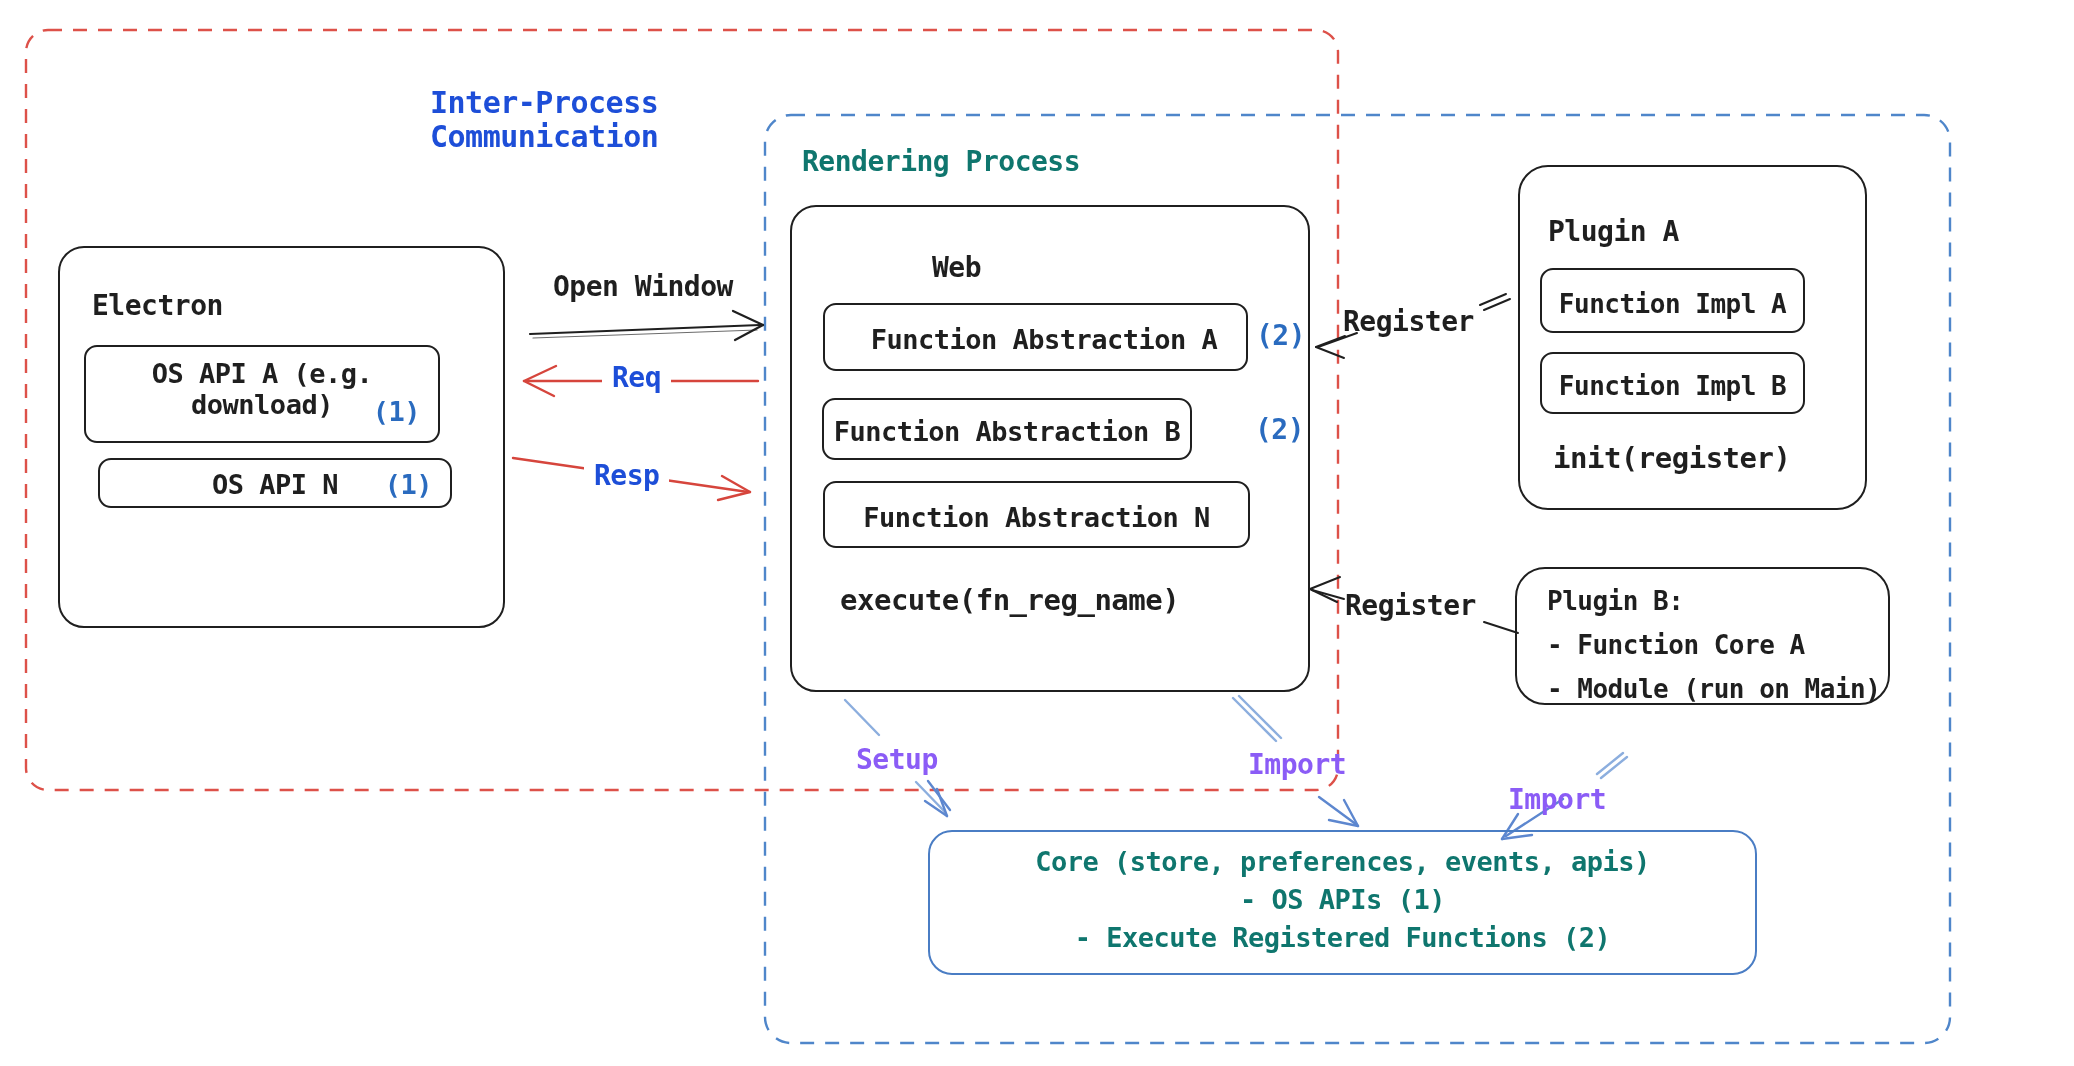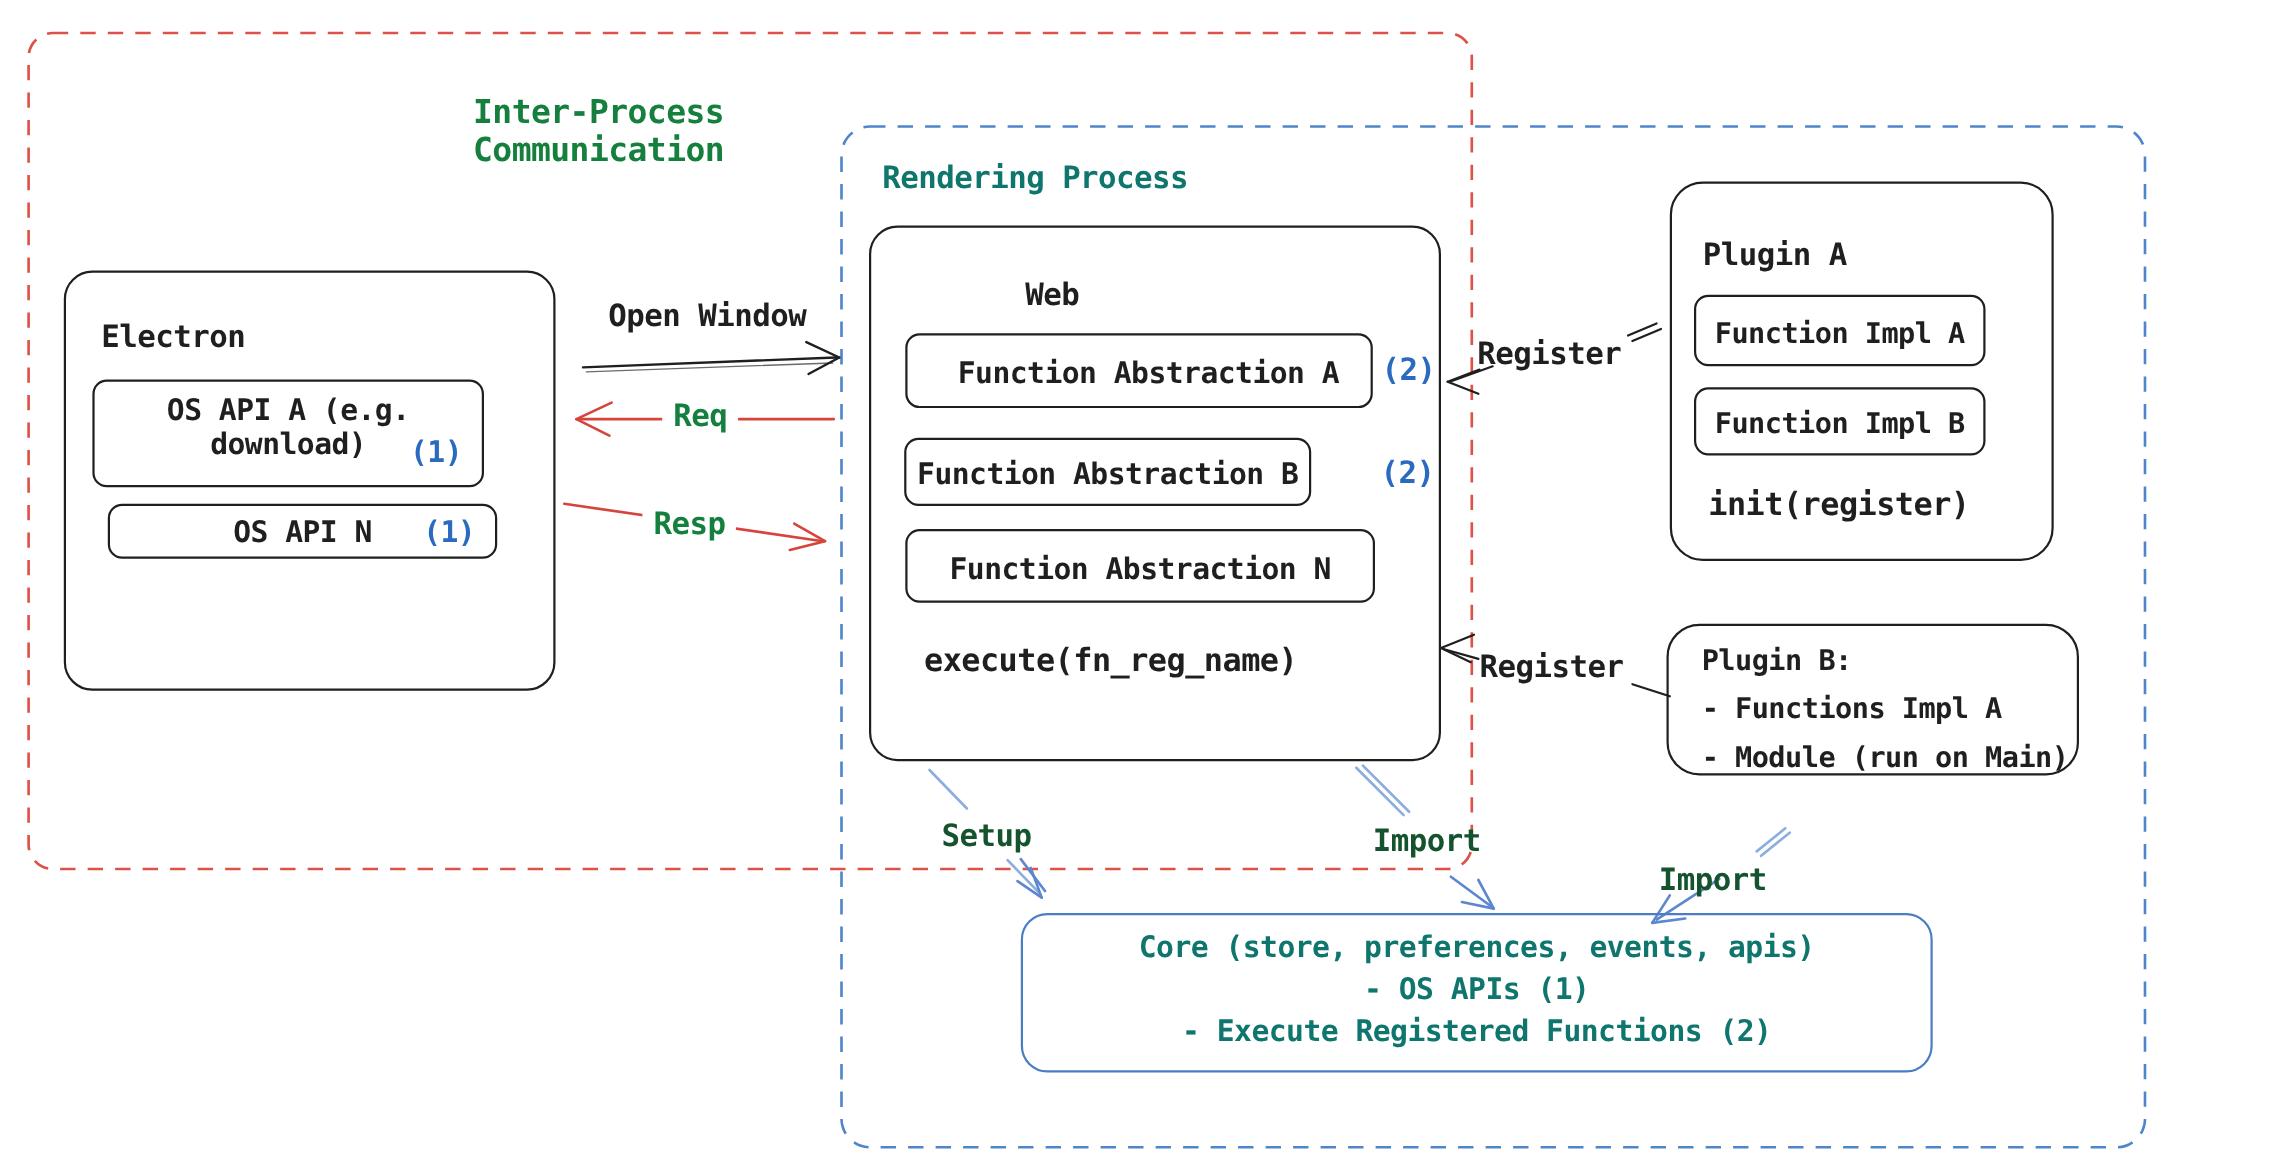--- a/index.html
+++ b/index.html
@@ -29,24 +29,24 @@
     letter-spacing:-0.5px;
   }
   .center-text{
     position:absolute;
     left:0;right:0;
     text-align:center;
     font-weight:600;
     letter-spacing:-0.5px;
     white-space:nowrap;
   }
-  .red-text{color:#15803d;}
+  .red-text{color:#1d4ed8;}
   .blue-text{color:#0f766e;}
   .marker{color:#2a6bbf;}
-  .arrow-label{color:#14532d;}
+  .arrow-label{color:#8b5cf6;}
   .on-line{background:#ffffff;padding:2px 10px;}
 </style>
 </head>
 <body>
 
 <div id="canvas">
 
   <svg id="arrow-layer" viewBox="0 0 2074 1066" xmlns="http://www.w3.org/2000/svg" fill="none">
 
     <rect x="26" y="30" width="1312" height="760" rx="22" stroke="#dd5149" stroke-width="2.4" stroke-dasharray="14 11"></rect>
@@ -158,21 +158,21 @@
     <div class="center-text" style="top:19px;font-size:26px;">Function Impl A</div>
   </div>
   <div class="box small" style="left:1540px;top:352px;width:265px;height:62px;">
     <div class="center-text" style="top:17px;font-size:26px;">Function Impl B</div>
   </div>
   <div class="label" style="left:1553px;top:442px;font-size:29px;">init(register)</div>
 
   <div class="box" style="left:1515px;top:567px;width:375px;height:138px;border-radius:30px;">
     <div class="label" style="left:30px;top:10px;font-size:26px;line-height:44px;position:absolute;">
       <div>Plugin B:</div>
-      <div>- Functions Impl A</div>
+      <div>- Function Core A</div>
       <div>- Module (run on Main)</div>
     </div>
   </div>
 
   <div class="box" style="left:928px;top:830px;width:829px;height:145px;border-color:#4a7dc4;border-radius:24px;">
     <div class="center-text blue-text" style="top:11px;font-size:27px;line-height:38px;white-space:nowrap;">
       <div>Core (store, preferences, events, apis)</div>
       <div>- OS APIs (1)</div>
       <div>- Execute Registered Functions (2)</div>
     </div>

